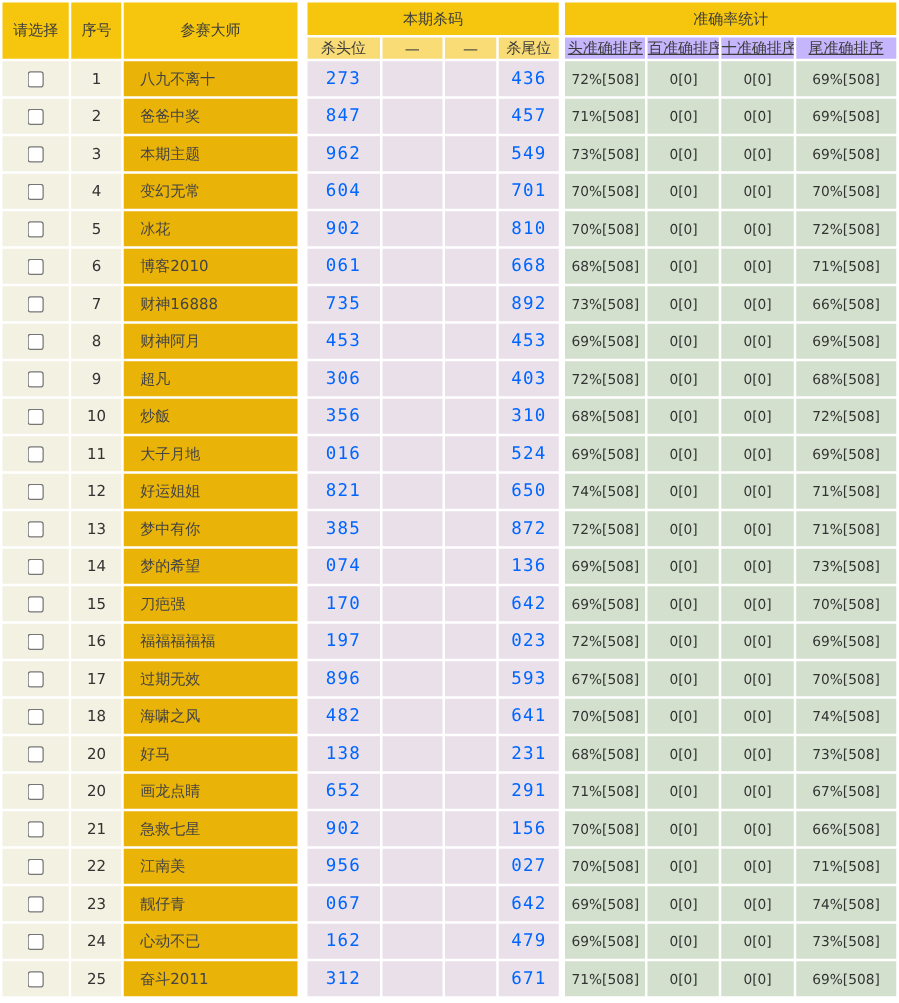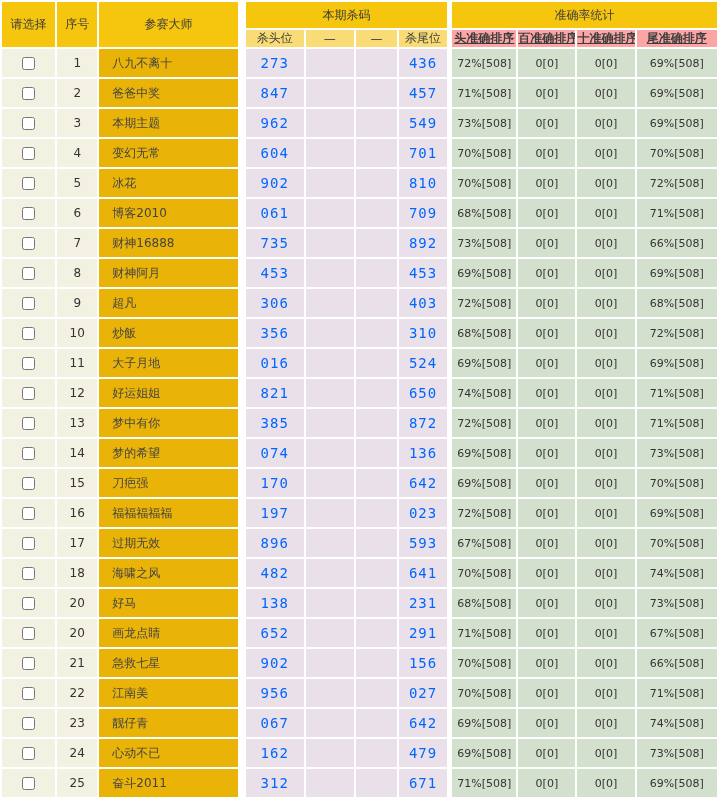--- a/index.html
+++ b/index.html
@@ -20,21 +20,21 @@
     color: #3d3d3d;
     font-size: 12px;
     font-weight: normal;
     text-align: center;
     vertical-align: middle;
     padding: 0;
     overflow: hidden;
     white-space: nowrap;
   }
   th.sub-kill { background: #F9DC75; }
-  th.sub-acc  { background: #fca5a5; font-weight: bold; }
+  th.sub-acc  { background: #c4b5fd; }
   th.sub-acc .hlink {
     text-decoration: underline;
     cursor: pointer;
     color: #3d3d3d;
   }
 
   
   .spacer { background: #ffffff; padding: 0; }
 
   
@@ -226,21 +226,21 @@
     </td>
     <td class="c-index">6</td>
     <td class="c-name">博客2010</td>
     <td class="spacer"></td>
     <td class="c-kill">
       <span class="num">061</span>
     </td>
     <td class="c-kill"></td>
     <td class="c-kill"></td>
     <td class="c-kill">
-      <span class="num">709</span>
+      <span class="num">668</span>
     </td>
     <td class="spacer"></td>
     <td class="c-acc">68%[508]</td>
     <td class="c-acc">0[0]</td>
     <td class="c-acc">0[0]</td>
     <td class="c-acc">71%[508]</td>
   </tr>
 
   <tr>
     <td class="c-select">

